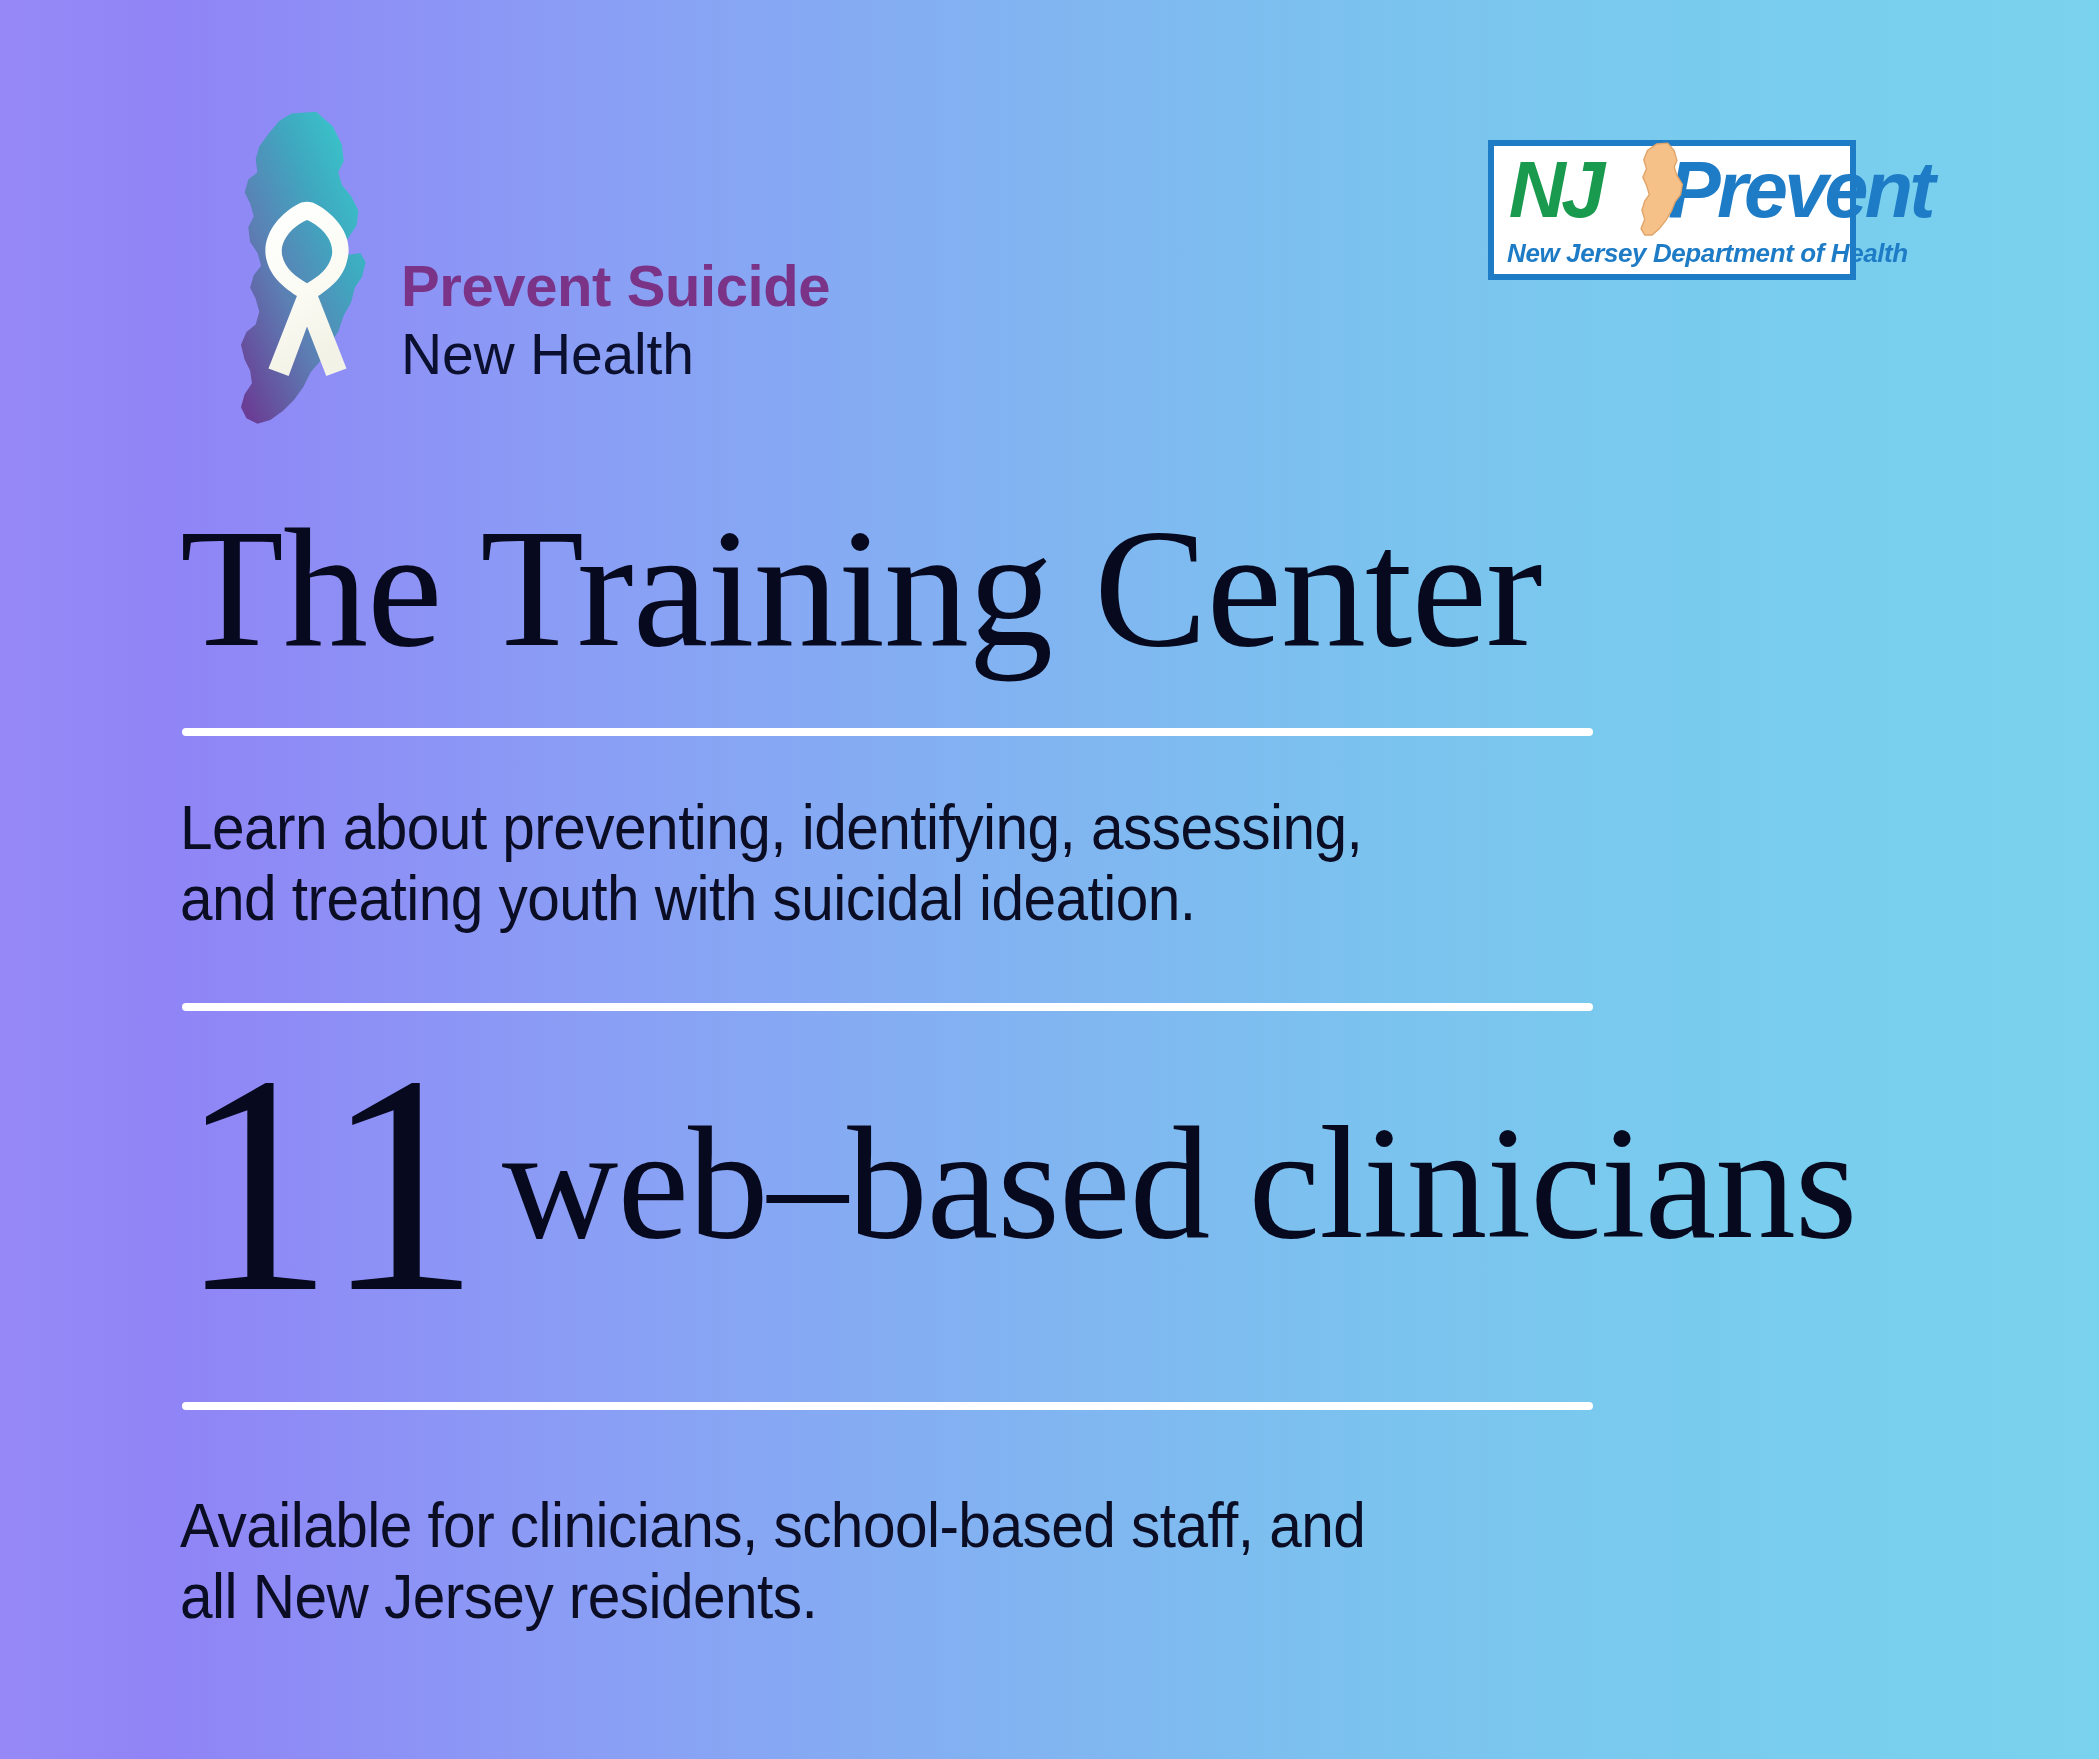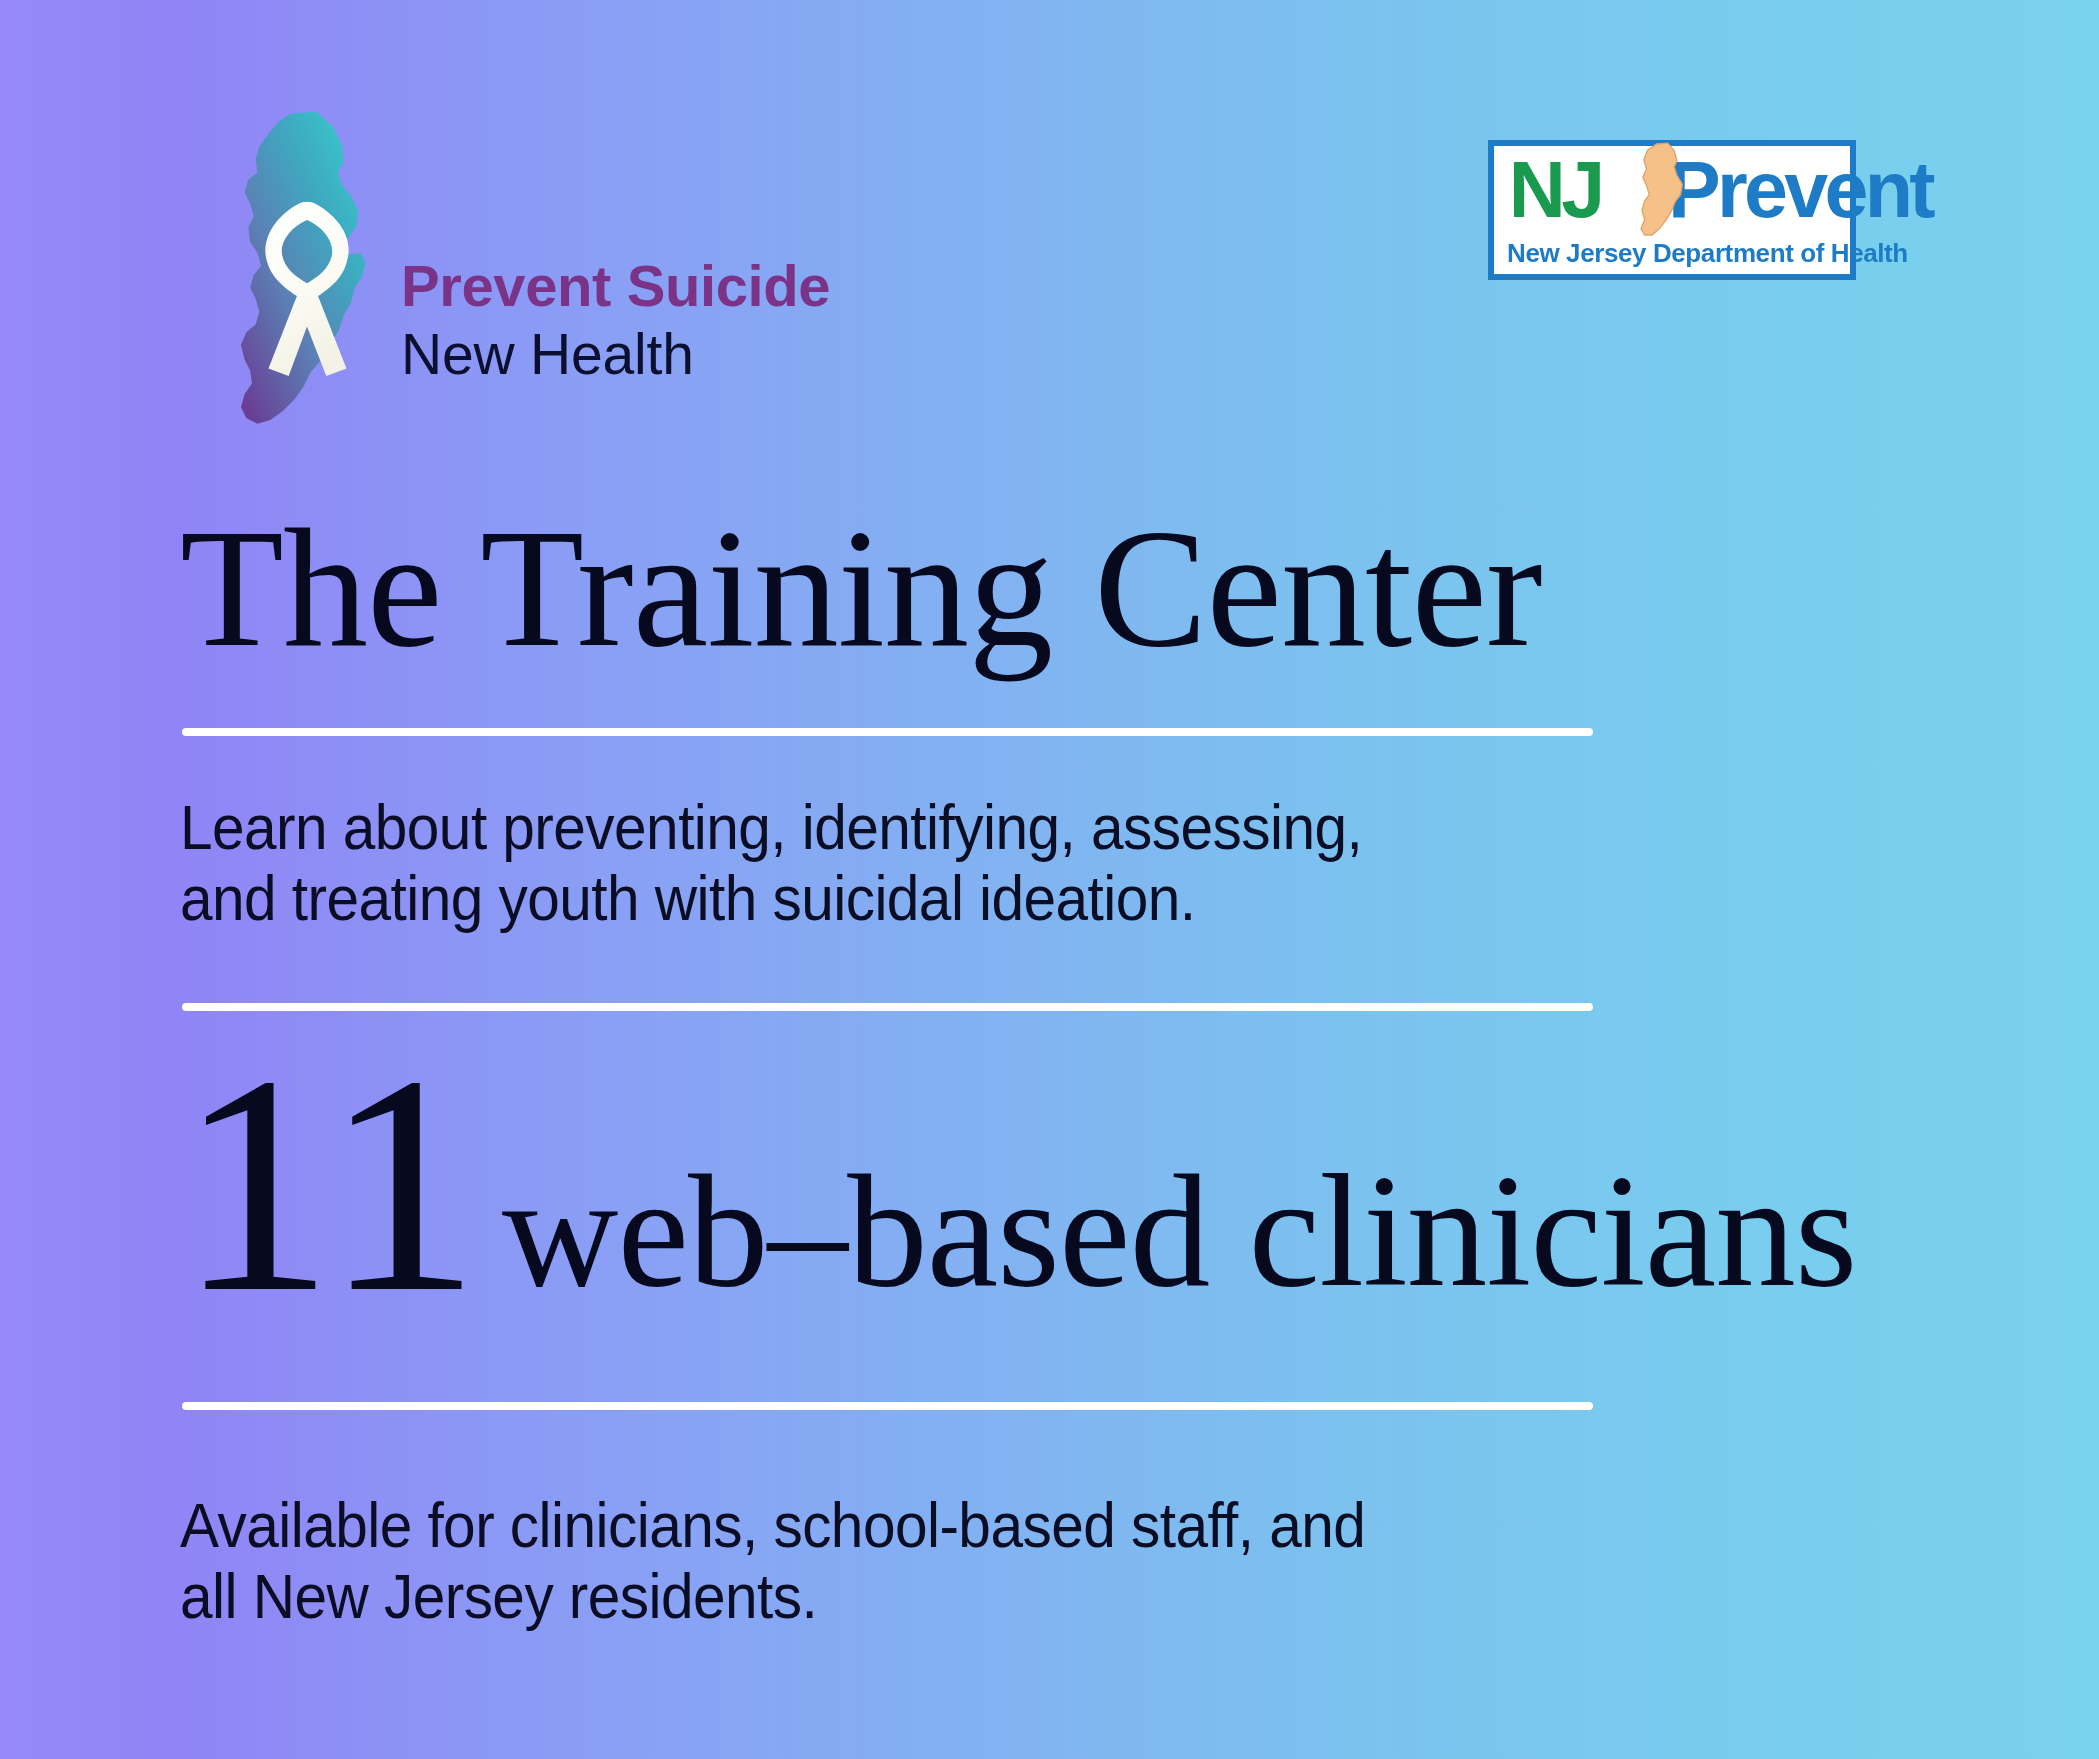--- a/index.html
+++ b/index.html
@@ -70,20 +70,21 @@
   .njhealth-logo {
     position: absolute;
     left: 1488px;
     top: 140px;
     width: 368px;
     height: 140px;
     background: #ffffff;
     border: 6.4px solid #1e7cc6;
     box-sizing: border-box;
     padding: 7.3px 11px 5.5px 13px;
+    font-style: italic;
   }
   .njh-top {
     position: relative;
     height: 81px;
   }
   .njh-nj {
     position: absolute;
     left: 1.8px;
     top: -3.7px;
     font-size: 79px;
@@ -161,21 +162,21 @@
   }
   .body-1 { top: 792px; }
   .body-2 { top: 1490px; }
   .body-text > div { white-space: nowrap; }
 
   .stat-row {
     position: absolute;
     left: 178px;
     top: 1056px;
     display: flex;
-    align-items: flex-end;
+    align-items: center;
     font-family: "Liberation Serif", serif;
     color: #07091f;
   }
   .stat-number {
     font-size: 312px;
     line-height: 0.82;
     letter-spacing: 1.8px;
   }
   .stat-label {
     font-size: 161px;

